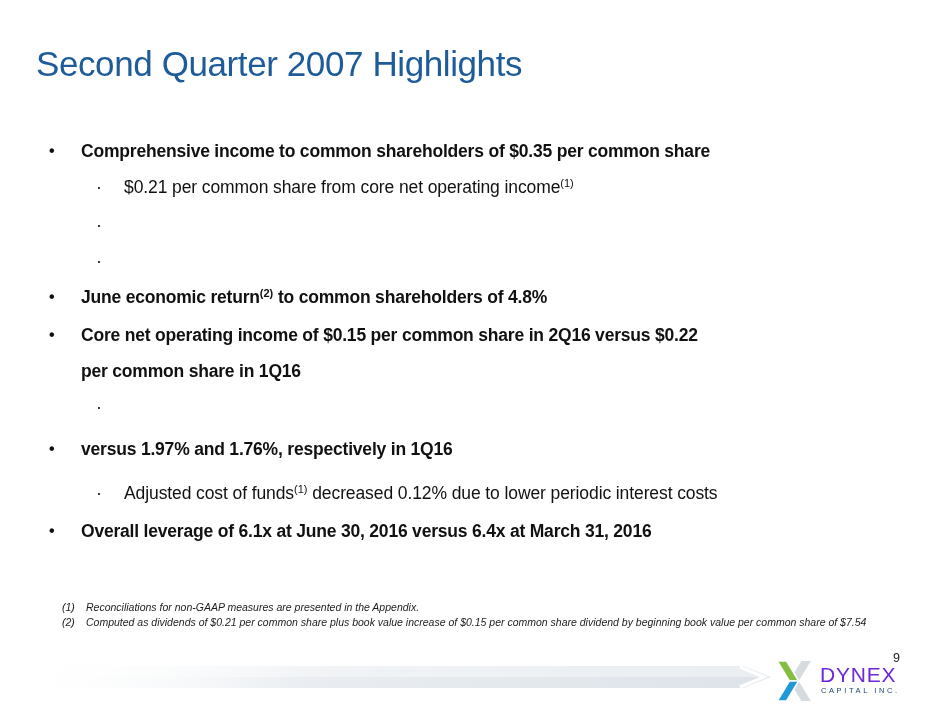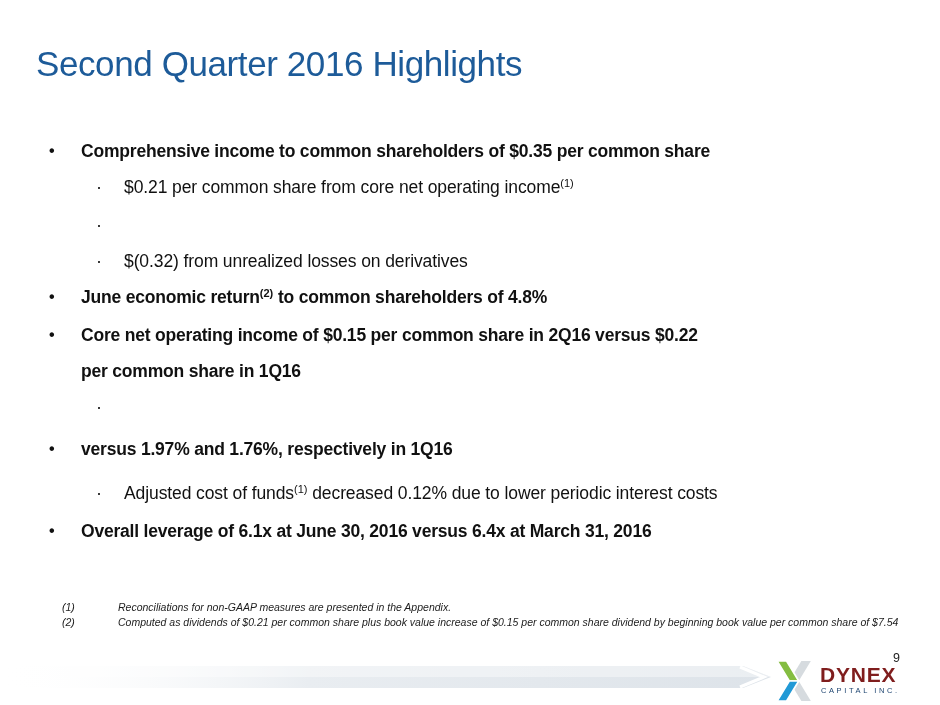--- a/index.html
+++ b/index.html
@@ -51,39 +51,39 @@
     position: absolute;
     left: 62px; top: 600px;
     width: 860px;
     font-style: italic;
     font-size: 10.5px;
     line-height: 14.5px;
     color: #1c1c1c;
   }
   .footnote { display: flex; }
   .footnote .fn-num { flex: 0 0 24px; }
-  .footnote .fn-text { flex: 1 1 auto; white-space: nowrap; margin-left: 32px; }
+  .footnote .fn-text { flex: 1 1 auto; white-space: nowrap; }
   .footer-band {
     position: absolute;
     left: 0; top: 661px;
     width: 780px; height: 32px;
   }
   .logo {
     position: absolute;
     left: 774px; top: 661px;
     width: 130px; height: 42px;
   }
   .logo-mark { position: absolute; left: 0; top: 0; width: 40px; height: 40px; }
   .logo-name {
     position: absolute;
     left: 46px; top: 2px;
     font-size: 21px;
-    font-weight: 700;
+    font-weight: 400;
     letter-spacing: 0.8px;
-    color: #7f1d1d;
+    color: #6d28d9;
     white-space: nowrap;
   }
   .logo-sub {
     position: absolute;
     left: 47px; top: 25px;
     font-size: 7.5px;
     font-weight: 400;
     letter-spacing: 2.6px;
     color: #1d4470;
     white-space: nowrap;
@@ -91,21 +91,21 @@
   .page-number {
     position: absolute;
     left: 893px; top: 651px;
     font-size: 12.5px;
     color: #222222;
   }
 </style>
 </head>
 <body>
 
-<h1 class="slide-title">Second Quarter 2016 Highlights</h1>
+<h1 class="slide-title">Second Quarter 2007 Highlights</h1>
 
 <div class="bullets">
 
   <div class="row main-row">
     <span class="marker">•</span>
     <div class="text-col">
       <div>Comprehensive income to common shareholders of $0.35 per common share</div>
     </div>
   </div>
 
@@ -115,23 +115,20 @@
       <div><span>$0.21 per common share from core net operating income</span><sup class="fnref">(1)</sup></div>
     </div>
   </div>
 
   <div class="row sub-row">
     <span class="marker">·</span>
   </div>
 
   <div class="row sub-row">
     <span class="marker">·</span>
-    <div class="text-col">
-      <div>$(0.32) from unrealized losses on derivatives</div>
-    </div>
   </div>
 
   <div class="row main-row">
     <span class="marker">•</span>
     <div class="text-col">
       <div><span>June economic return</span><sup class="fnref">(2)</sup><span> to common shareholders of 4.8%</span></div>
     </div>
   </div>
 
   <div class="row main-row">

